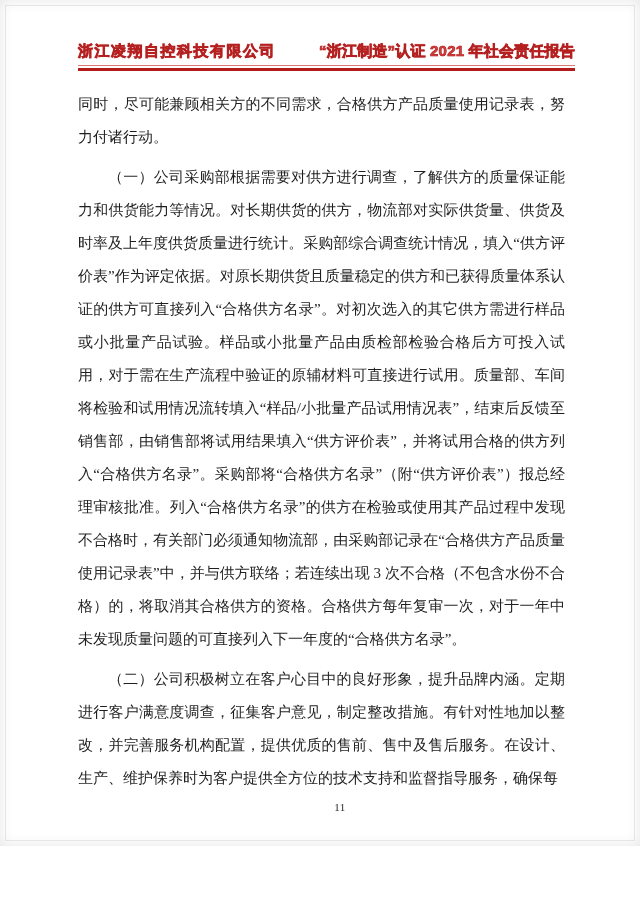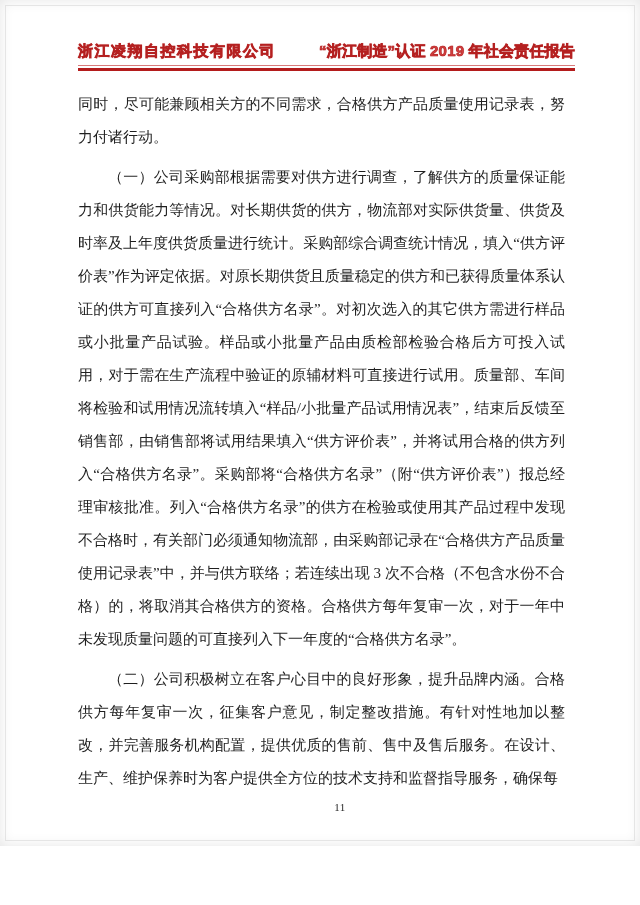--- a/index.html
+++ b/index.html
@@ -82,25 +82,25 @@
 </style>
 </head>
 <body>
 
 <div class="page">
   <div class="sheet-frame"></div>
 
   <div class="header">
     <div class="header-row">
       <span class="header-text company">浙江凌翔自控科技有限公司</span>
-      <span class="header-text title">“浙江制造”认证 2019 年社会责任报告</span>
+      <span class="header-text title">“浙江制造”认证 2021 年社会责任报告</span>
     </div>
     <div class="header-rule"></div>
   </div>
 
   <div class="body-text">
     <p>同时，尽可能兼顾相关方的不同需求，合格供方产品质量使用记录表，努力付诸行动。</p>
     <p class="indent">（一）公司采购部根据需要对供方进行调查，了解供方的质量保证能力和供货能力等情况。对长期供货的供方，物流部对实际供货量、供货及时率及上年度供货质量进行统计。采购部综合调查统计情况，填入“供方评价表”作为评定依据。对原长期供货且质量稳定的供方和已获得质量体系认证的供方可直接列入“合格供方名录”。对初次选入的其它供方需进行样品或小批量产品试验。样品或小批量产品由质检部检验合格后方可投入试用，对于需在生产流程中验证的原辅材料可直接进行试用。质量部、车间将检验和试用情况流转填入“样品/小批量产品试用情况表”，结束后反馈至销售部，由销售部将试用结果填入“供方评价表”，并将试用合格的供方列入“合格供方名录”。采购部将“合格供方名录”（附“供方评价表”）报总经理审核批准。列入“合格供方名录”的供方在检验或使用其产品过程中发现不合格时，有关部门必须通知物流部，由采购部记录在“合格供方产品质量使用记录表”中，并与供方联络；若连续出现 3 次不合格（不包含水份不合格）的，将取消其合格供方的资格。合格供方每年复审一次，对于一年中未发现质量问题的可直接列入下一年度的“合格供方名录”。</p>
-    <p class="indent">（二）公司积极树立在客户心目中的良好形象，提升品牌内涵。合格供方每年复审一次，征集客户意见，制定整改措施。有针对性地加以整改，并完善服务机构配置，提供优质的售前、售中及售后服务。在设计、生产、维护保养时为客户提供全方位的技术支持和监督指导服务，确保每</p>
+    <p class="indent">（二）公司积极树立在客户心目中的良好形象，提升品牌内涵。定期进行客户满意度调查，征集客户意见，制定整改措施。有针对性地加以整改，并完善服务机构配置，提供优质的售前、售中及售后服务。在设计、生产、维护保养时为客户提供全方位的技术支持和监督指导服务，确保每</p>
   </div>
 
   <div class="page-number">11</div>
 </div>
 
 </body></html>

